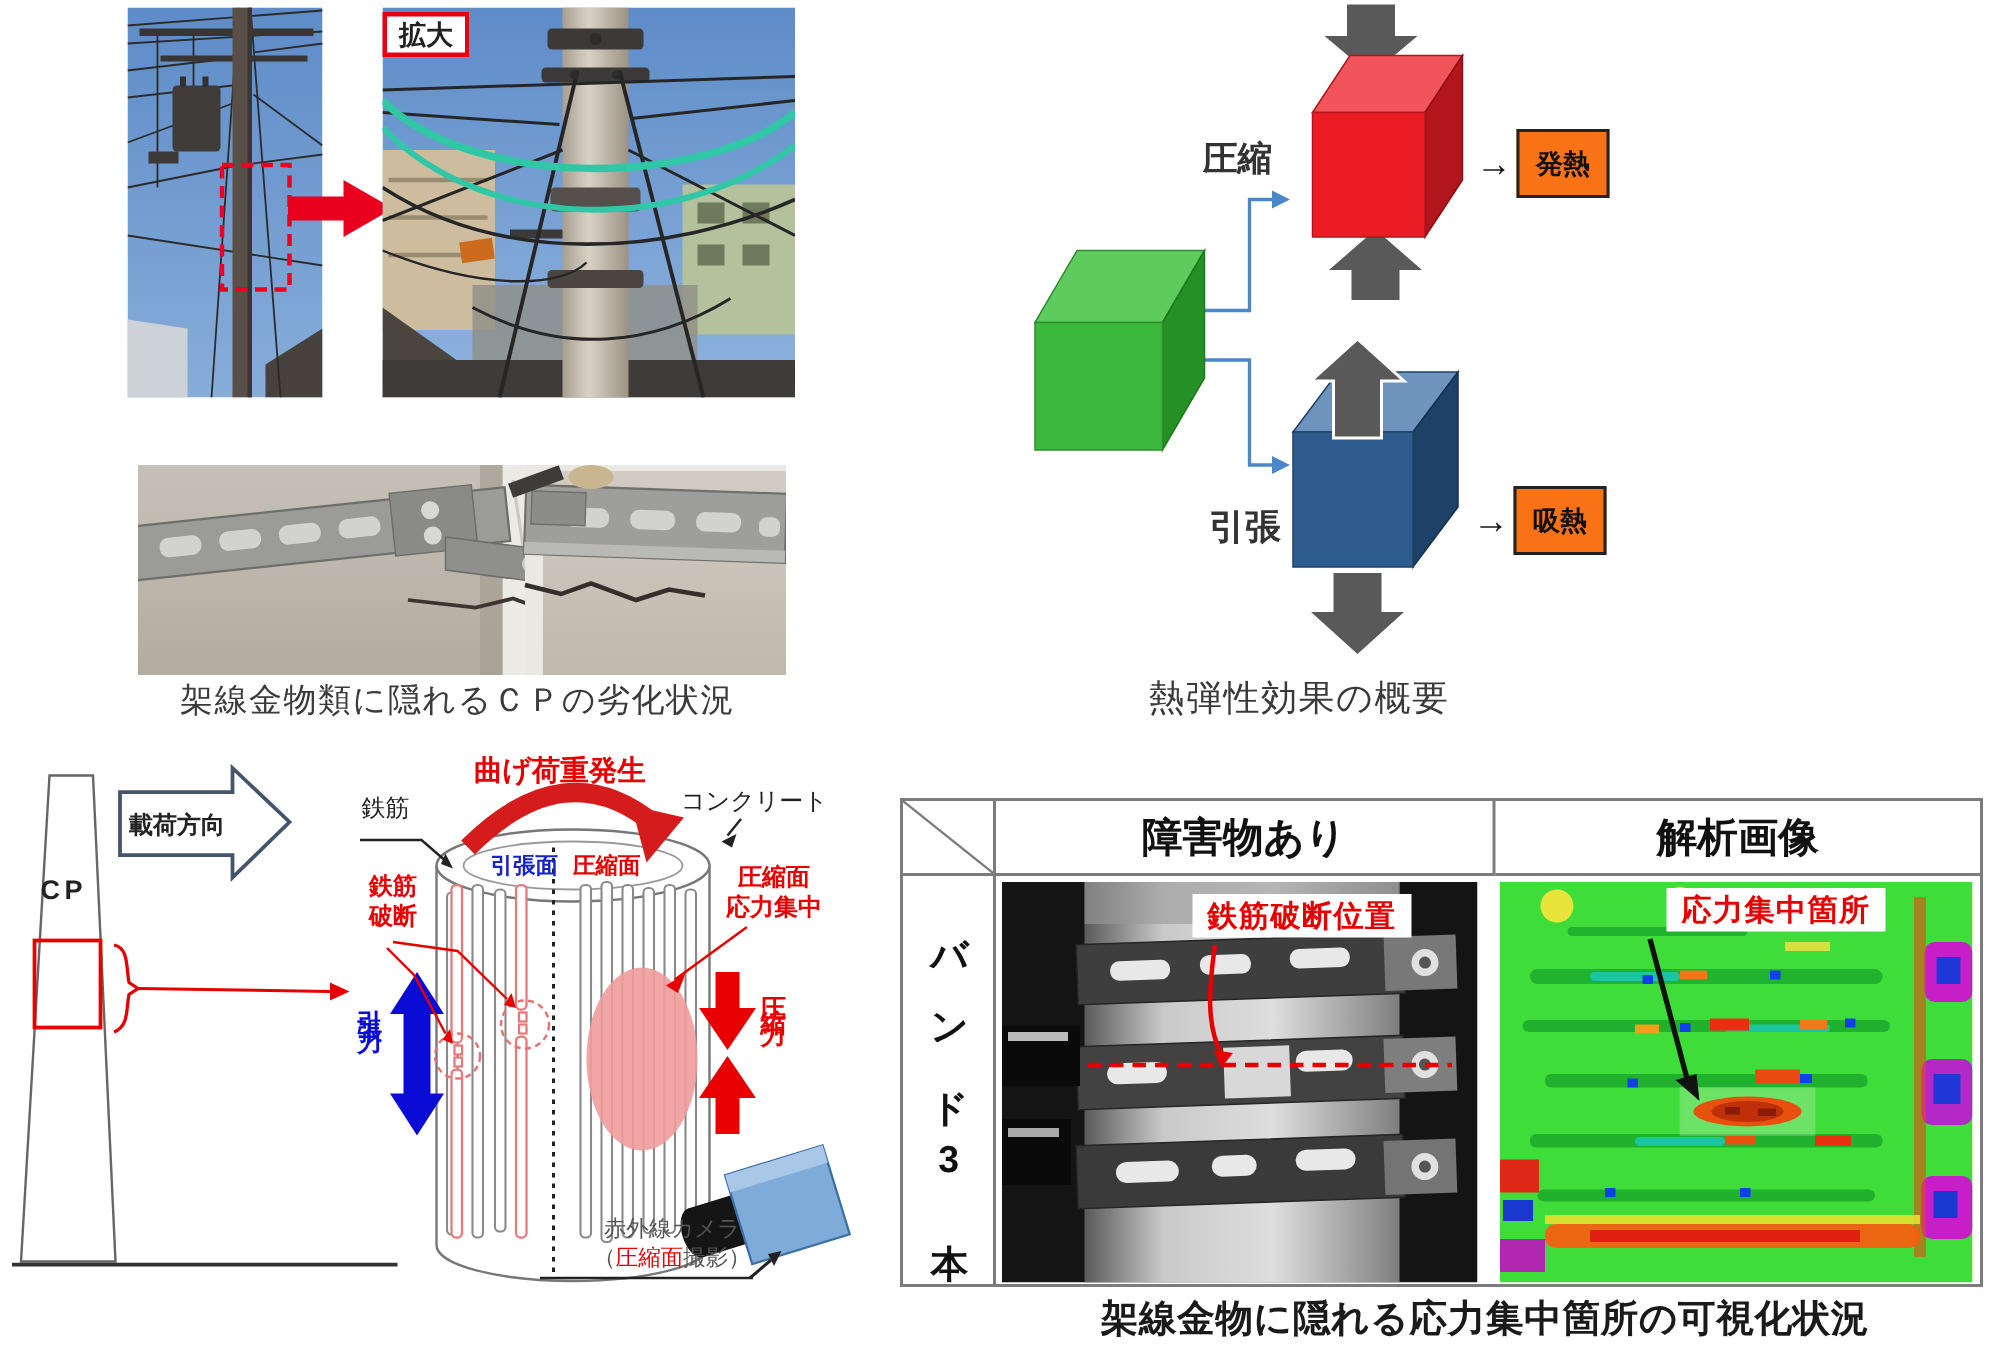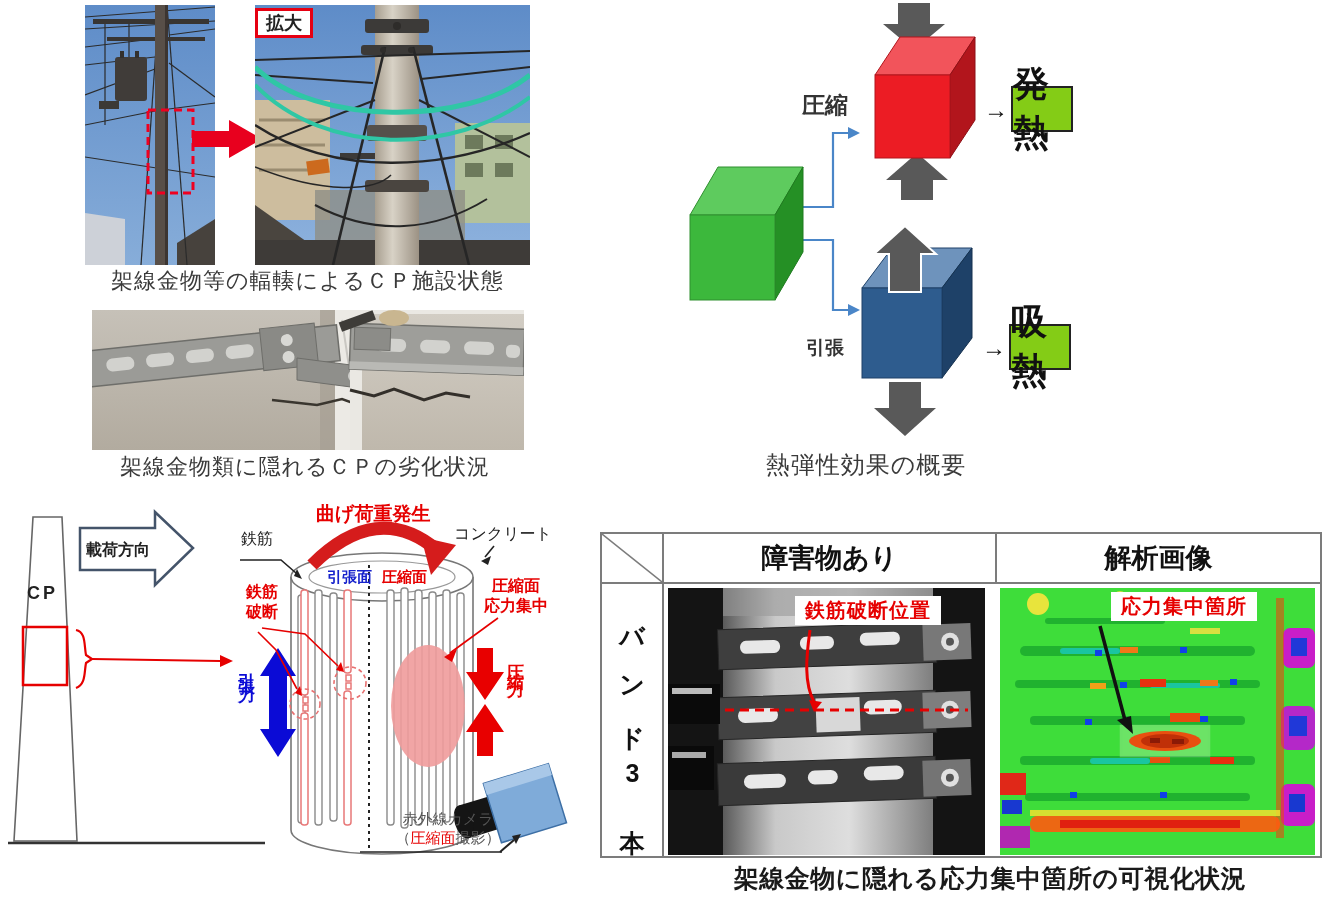--- a/index.html
+++ b/index.html
@@ -8,22 +8,22 @@
   .abs{position:absolute;}
   .caption{text-align:center;color:#3a3a3a;font-size:22px;letter-spacing:1px;}
   .cap-big{font-size:24px;}
   .cap-bold{font-weight:bold;color:#1a1a1a;font-size:25px;letter-spacing:0.5px;}
   .badge{border:3px solid #e60012;background:#fff;color:#222;font-weight:bold;
          font-size:18px;padding:0px 8px;line-height:24px;}
   .lbl{white-space:pre-line;line-height:1.22;}
   .red{color:#e60000;}
   .blue{color:#1622cc;}
   .vert{writing-mode:vertical-rl;text-orientation:upright;line-height:1;}
-  .heatbox{border:2px solid #222;background:#84cc16;width:58px;height:42px;display:flex;
-           align-items:center;justify-content:center;font-size:36px;font-weight:bold;color:#111;}
+  .heatbox{border:2px solid #222;background:#f97316;width:58px;height:42px;display:flex;
+           align-items:center;justify-content:center;font-size:18px;font-weight:bold;color:#111;}
   .arrowglyph{font-size:24px;color:#111;}
   .th{display:flex;align-items:center;justify-content:center;font-size:27px;font-weight:bold;color:#111;}
   .photolabel{background:#fff;color:#e60000;font-weight:bold;font-size:20px;
               padding:1px 10px;letter-spacing:1px;margin-left:33px;}
 </style>
 </head>
 <body>
 
 <div id="root">
 
@@ -123,21 +123,20 @@
     <rect x="52" y="155" width="22" height="14" fill="#cc6a1e" transform="rotate(-8 63 162)"></rect>
     <g fill="#2e2c2a">
         <circle cx="142" cy="21" r="4"></circle>
         <circle cx="128" cy="45" r="3"></circle>
         <circle cx="156" cy="45" r="3"></circle>
       </g>
   </svg>
 
   <div class="abs badge" style="left:255px;top:8px">拡大</div>
 
-  <div class="abs caption" style="left:85px;top:266px;width:445px">架線金物等の輻輳によるＣＰ施設状態</div>
 
   <svg class="abs" style="left:92px;top:310px" width="432" height="140" viewBox="0 0 432 140">
     <defs>
       <linearGradient id="conc1" x1="0" y1="0" x2="0" y2="1">
         <stop offset="0" stop-color="#c6c1b8"></stop>
           <stop offset="1" stop-color="#b2ab9f"></stop>
       </linearGradient>
       <linearGradient id="conc2" x1="0" y1="0" x2="0" y2="1">
         <stop offset="0" stop-color="#d2cdc4"></stop>
           <stop offset="1" stop-color="#bfb8ac"></stop>
@@ -218,21 +217,21 @@
       <rect x="212" y="288" width="80" height="90" fill="#2e5c8e" stroke="#1e4168"></rect>
     </g>
 
     <g fill="#595959">
       <polygon points="255,226 286,254 271,254 271,292 239,292 239,254 224,254" stroke="#fff" stroke-width="2"></polygon>
       <polygon points="239,382 271,382 271,408 286,408 255,436 224,408 239,408"></polygon>
     </g>
   </svg>
 
   <div class="abs" style="left:802px;top:90px;font-size:23px;font-weight:bold;color:#333">圧縮</div>
-  <div class="abs" style="left:806px;top:335px;font-size:19px;font-weight:bold;color:#333">引張</div>
+  <div class="abs" style="left:806px;top:335px;font-size:24px;font-weight:bold;color:#333">引張</div>
 
   <div class="abs arrowglyph" style="left:984px;top:96px">→</div>
   <div class="abs heatbox" style="left:1011px;top:86px">発熱</div>
 
   <div class="abs arrowglyph" style="left:982px;top:334px">→</div>
   <div class="abs heatbox" style="left:1009px;top:324px">吸熱</div>
 
   <div class="abs caption cap-big" style="left:716px;top:449px;width:300px">熱弾性効果の概要</div>
 
   <svg class="abs" style="left:0;top:495px" width="590" height="410" viewBox="0 0 590 410">

